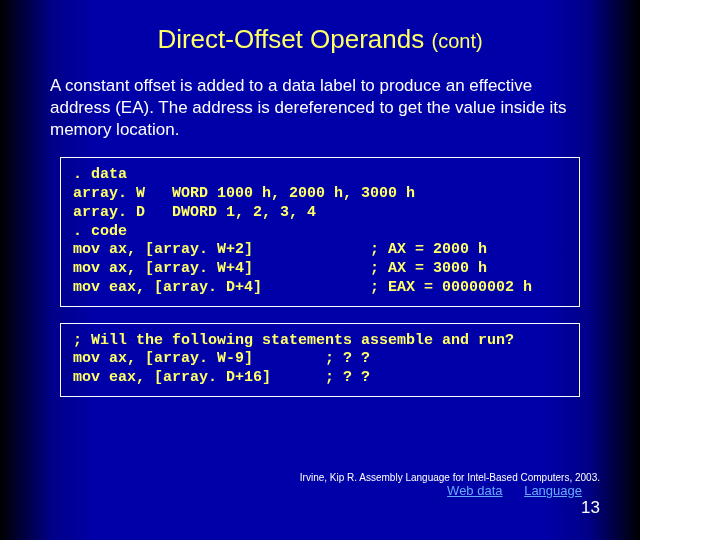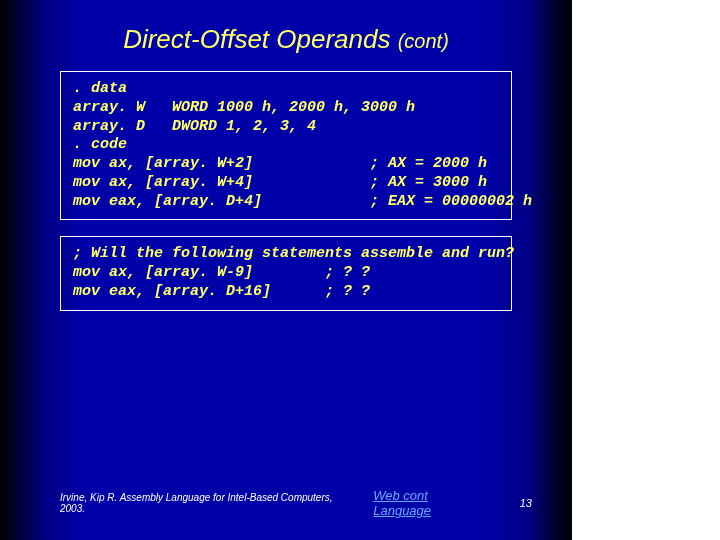--- a/index.html
+++ b/index.html
@@ -4,35 +4,34 @@
 <style>
   html, body {
     margin: 0;
     padding: 0;
     width: 720px;
     height: 540px;
     overflow: hidden;
     font-family: Arial, Helvetica, sans-serif;
   }
   .slide {
-    width: 572px;
+    width: 640px;
     height: 540px;
     background: linear-gradient(to right,
       #000000 0%,
       #000033 3%,
       #000088 8%,
       #0000a8 15%,
       #0000a8 85%,
       #000088 92%,
       #000033 97%,
       #000000 100%);
     color: #ffffff;
     box-sizing: border-box;
     position: relative;
-    font-style: italic;
   }
   .title {
     text-align: center;
     padding-top: 24px;
     font-size: 26px;
     color: #ffff66;
   }
   .title .sub {
     font-size: 20px;
   }
@@ -54,66 +53,68 @@
     line-height: 1.25;
   }
   .footer {
     position: absolute;
     bottom: 22px;
     left: 60px;
     right: 40px;
     font-size: 11px;
     color: #ffffff;
     display: flex;
-    align-items: center;
+    align-items: flex-end;
+    flex-direction: column;
   }
   .footer .cite {
     font-size: 10px;
   }
   .footer .links {
     margin-left: 24px;
     font-size: 13px;
   }
   .footer .links a {
     color: #66aaff;
     text-decoration: underline;
     margin-right: 18px;
     cursor: pointer;
   }
   .footer .pagenum {
     margin-left: auto;
-    font-size: 11px;
+    font-size: 17px;
     color: #ffffff;
   }
 </style>
 </head>
 <body>
 
 <div class="slide">
 
   <div class="title">
     <span>Direct-Offset Operands</span>
     <span class="sub">(cont)</span>
   </div>
 
+  <div class="body">A constant offset is added to a data label to produce an effective address (EA). The address is dereferenced to get the value inside its memory location.</div>
 
   <div class="codebox">. data
 array. W   WORD 1000 h, 2000 h, 3000 h
 array. D   DWORD 1, 2, 3, 4
 . code
 mov ax, [array. W+2]             ; AX = 2000 h
 mov ax, [array. W+4]             ; AX = 3000 h
 mov eax, [array. D+4]            ; EAX = 00000002 h</div>
 
   <div class="codebox">; Will the following statements assemble and run?
 mov ax, [array. W-9]        ; ? ?
 mov eax, [array. D+16]      ; ? ?</div>
 
   <div class="footer">
     <span class="cite">Irvine, Kip R. Assembly Language for Intel-Based Computers, 2003.</span>
     <span class="links">
-      <a>Web cont</a>
+      <a>Web data</a>
       <a>Language</a>
     </span>
     <span class="pagenum">13</span>
   </div>
 
 </div>
 
 </body></html>

